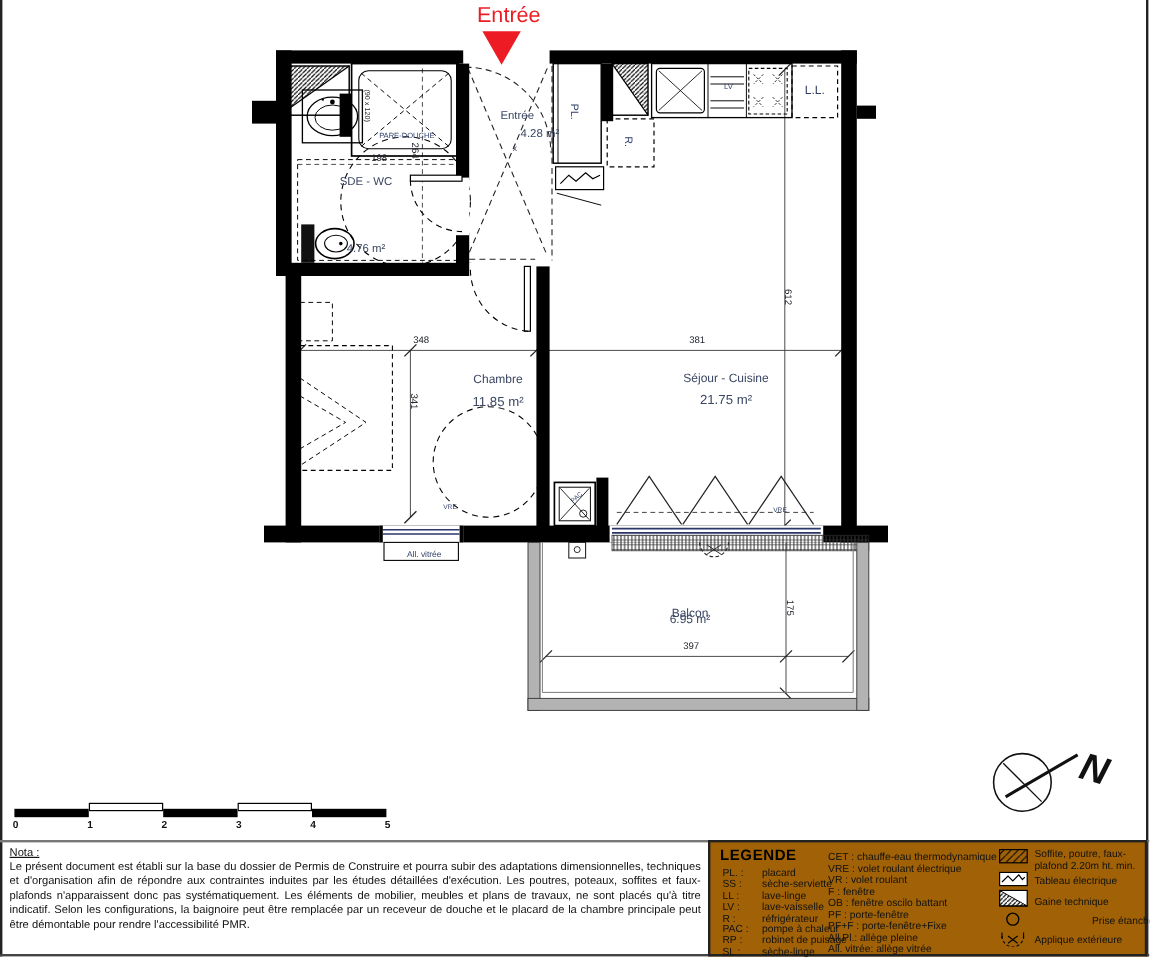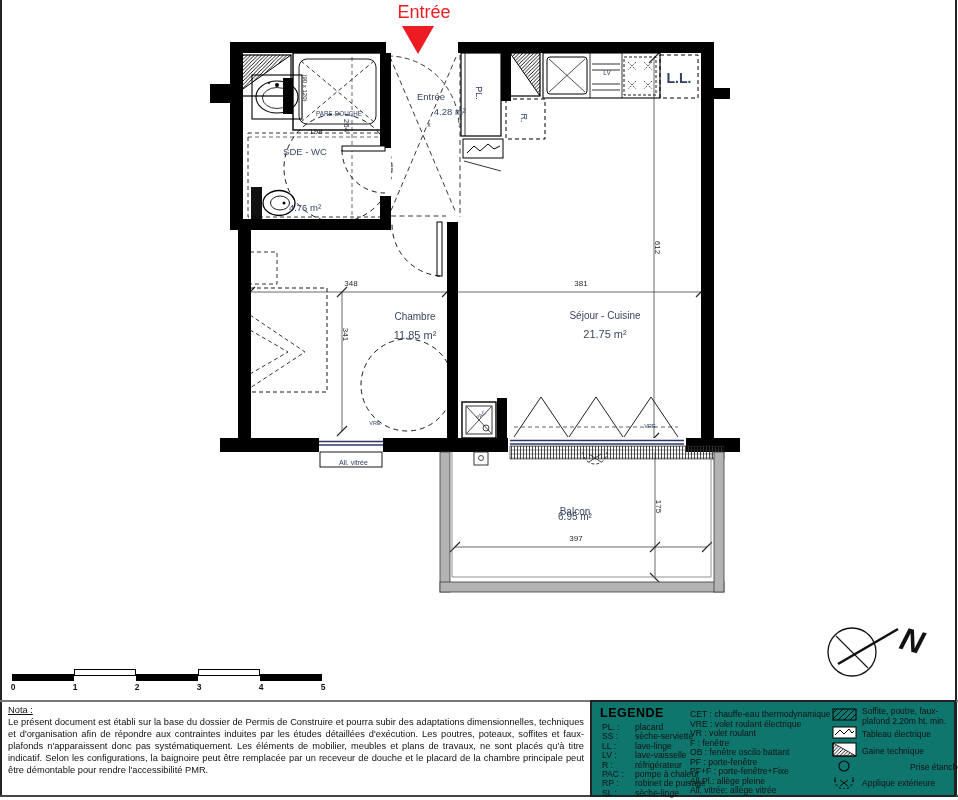--- a/index.html
+++ b/index.html
@@ -25,21 +25,21 @@
   .sb-num{position:absolute;top:13px;width:14px;text-align:center;font-size:8.5px;
       font-weight:bold;color:#111;}
   
   .bottom-band{position:absolute;left:0;top:700px;width:958px;height:97px;
       border-top:2px solid #777;border-bottom:2px solid #444;box-sizing:border-box;}
   .nota{position:absolute;left:8px;top:704px;width:576px;font-size:9.3px;color:#111;
       line-height:1.3;}
   .nota-title{text-decoration:underline;}
   .nota-body{text-align:justify;}
   .legend{position:absolute;left:590px;top:700px;width:366px;height:97px;
-      border:2px solid #222;box-sizing:border-box;background:#0f766e;}
+      border:2px solid #222;box-sizing:border-box;background:#a16207;}
   .lg-title{position:absolute;left:8px;top:4px;font-size:12.5px;font-weight:bold;
       letter-spacing:.5px;color:#000;}
   .lg-col1{position:absolute;left:10px;top:20px;font-size:8.6px;color:#111;}
   .lg-col1 .lg-row{height:9.4px;white-space:nowrap;}
   .lg-abbr{display:inline-block;width:33px;}
   .lg-col2{position:absolute;left:98px;top:7px;font-size:8.6px;color:#111;}
   .lg-col2 div{height:9.55px;white-space:nowrap;}
   .lg-syms{position:absolute;left:228px;top:4px;}
   .lg-sym-row{display:flex;align-items:center;padding-left:12px;}
   .lg-sym-icon{width:30px;flex:0 0 30px;}
@@ -267,21 +267,21 @@
   <div class="dim" style="left:331px;top:279px;width:40px;">348</div>
   <div class="dim rot90" style="left:325px;top:330px;width:40px;">341</div>
   <div class="dim" style="left:561px;top:279px;width:40px;">381</div>
   <div class="dim rot90" style="left:637px;top:243px;width:40px;">612</div>
   <div class="dim" style="left:556px;top:534px;width:40px;">397</div>
   <div class="dim rot90" style="left:638px;top:502px;width:40px;">175</div>
   <div class="dim rot90" style="left:278px;top:85px;width:54px;font-size:6px;">(90 x 120)</div>
 
   <div class="equip rot90" style="left:462px;top:88px;width:34px;font-size:9px;">PL.</div>
   <div class="equip rot90" style="left:506px;top:113px;width:36px;font-size:9px;">R.</div>
-  <div class="equip" style="left:660px;top:70px;width:38px;font-size:14px;font-weight:bold;">L.L.</div>
+  <div class="equip" style="left:660px;top:70px;width:38px;font-size:10px;">L.L.</div>
   <div class="equip" style="left:595px;top:69px;width:24px;font-size:6.5px;">LV</div>
   <div class="equip" style="left:300px;top:110px;width:78px;font-size:6.3px;">PARE-DOUCHE</div>
   <div class="equip" style="left:467px;top:412px;width:28px;font-size:5.5px;transform:rotate(-40deg);">PAC</div>
   <div class="equip" style="left:362px;top:420px;width:26px;font-size:5.5px;">VRE</div>
   <div class="equip" style="left:637px;top:423px;width:26px;font-size:5.5px;">VRE</div>
   <div class="equip" style="left:326px;top:459px;width:55px;font-size:7px;">All. vitrée</div>
 
   <div class="scalebar">
     <div class="sb-seg sb-black" style="left:0;"></div>
     <div class="sb-seg sb-white" style="left:62px;"></div>

